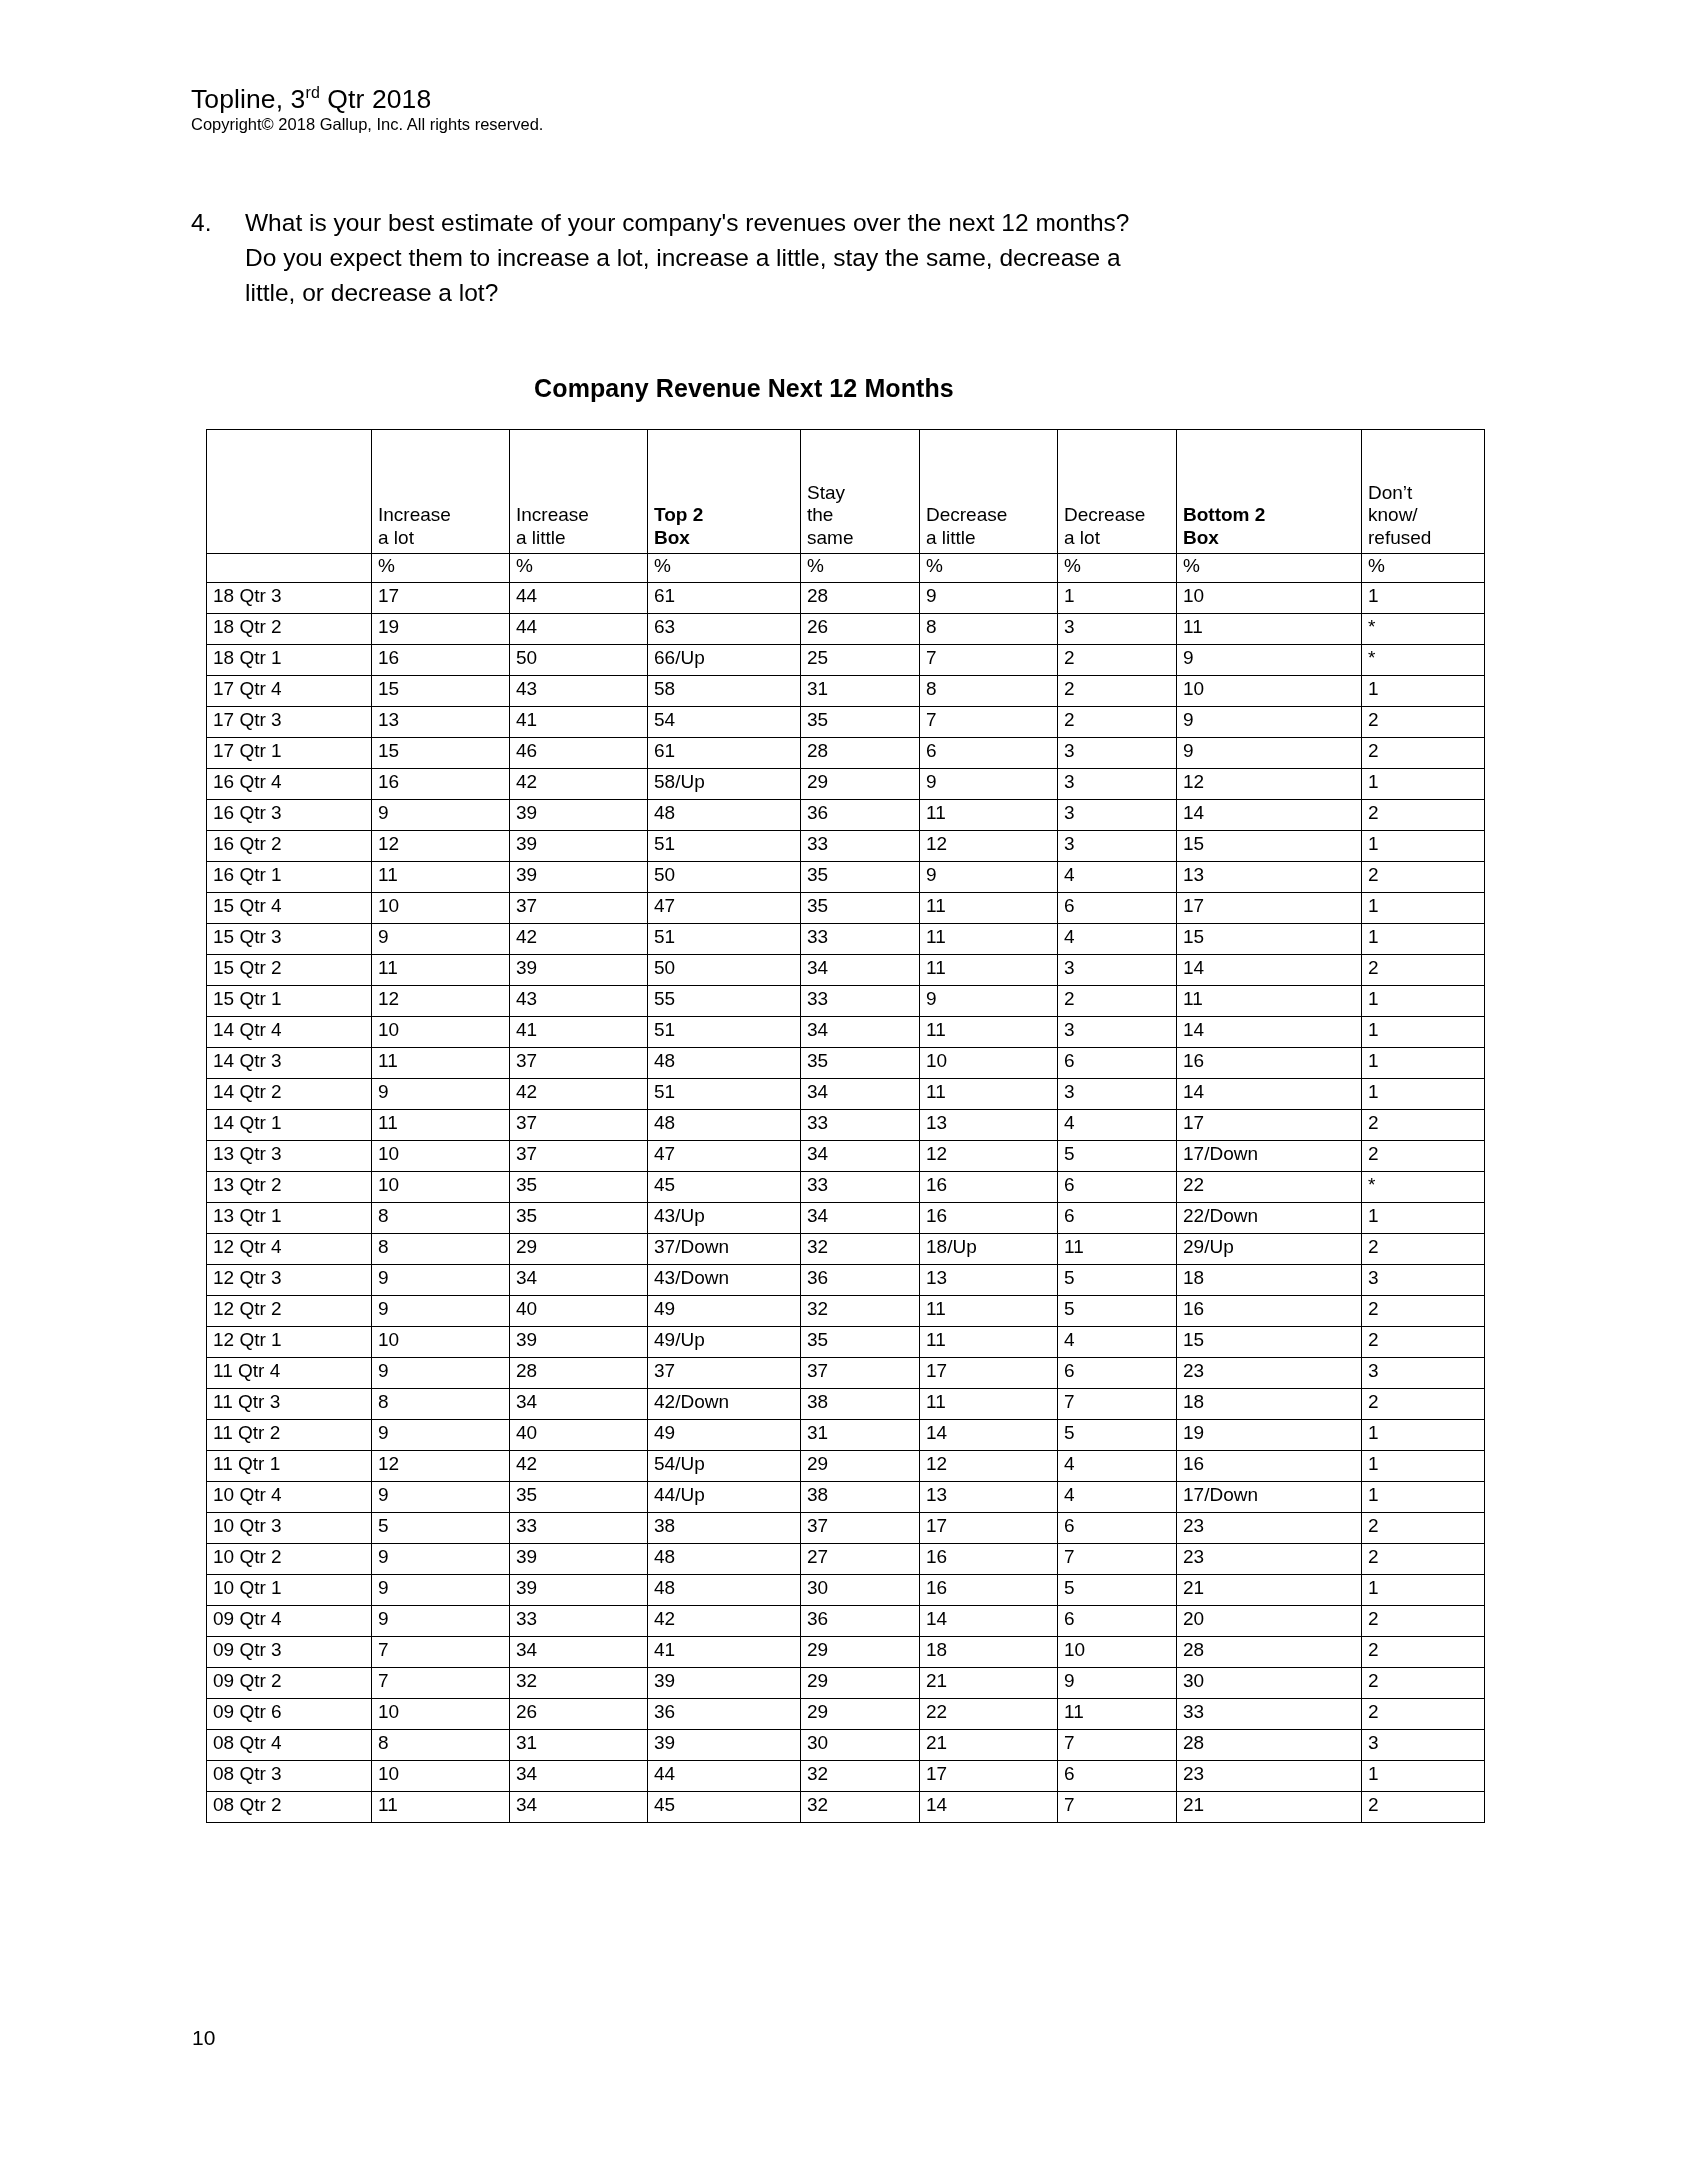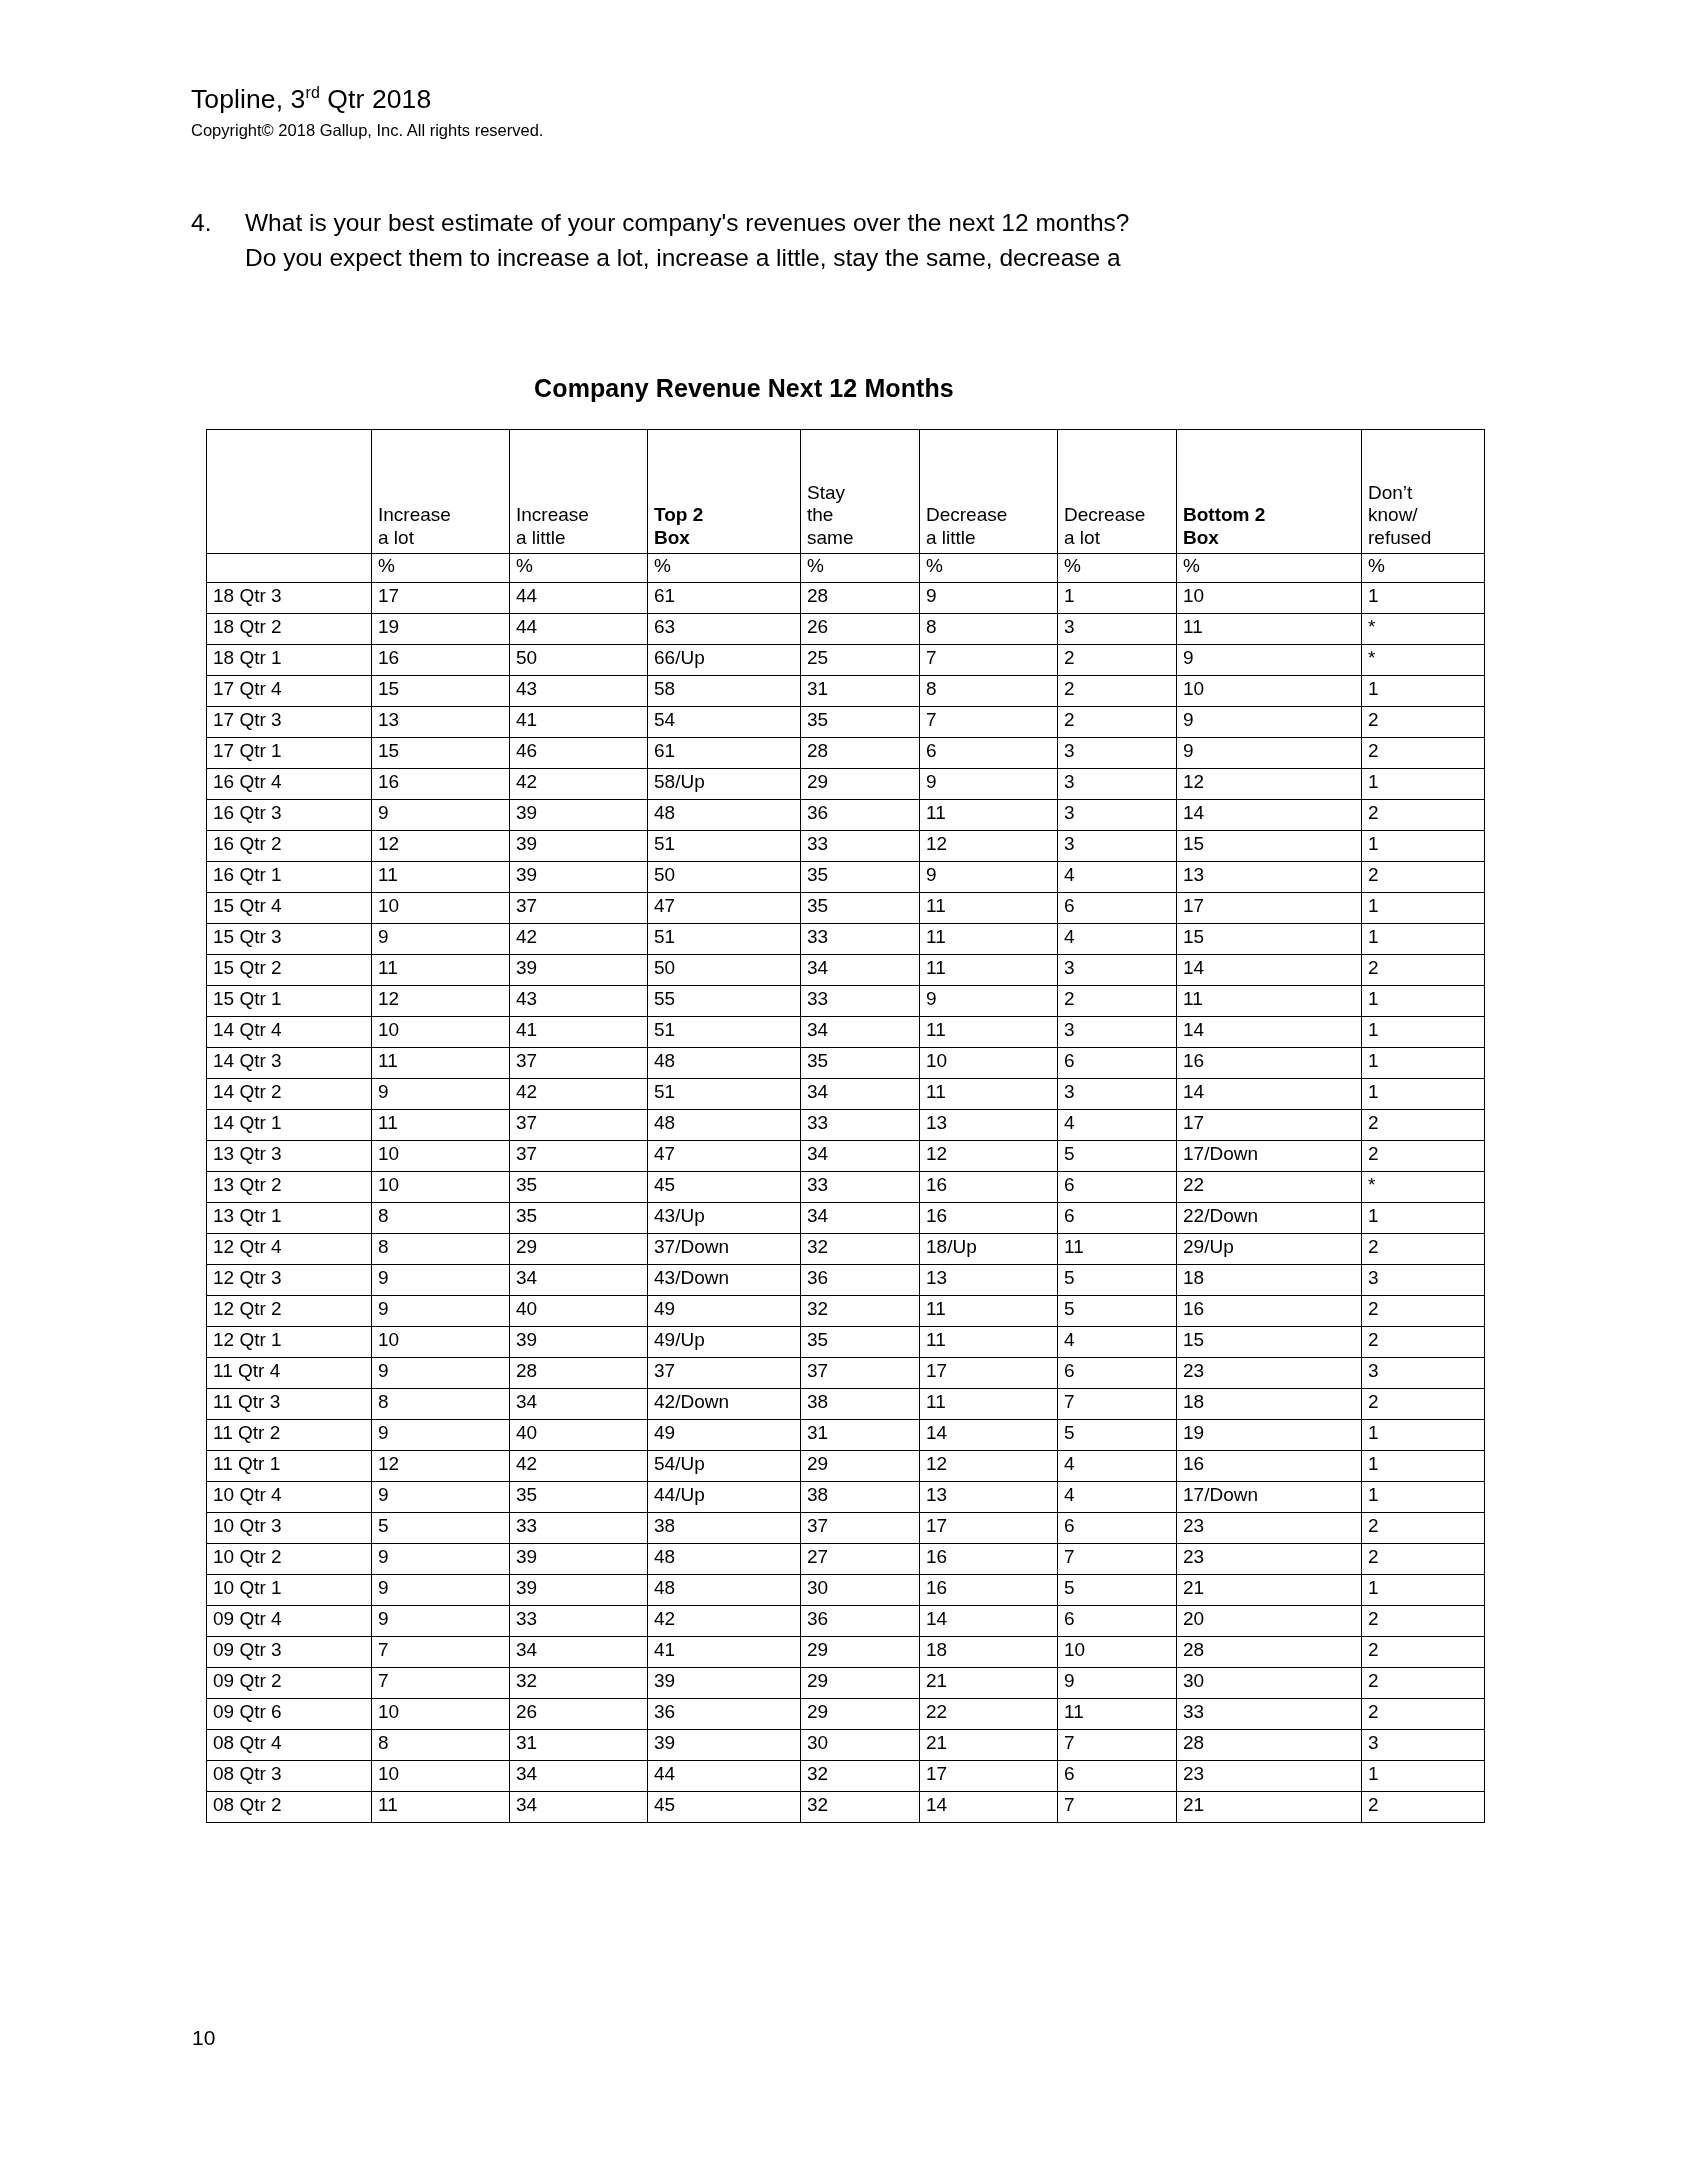--- a/index.html
+++ b/index.html
@@ -38,21 +38,21 @@
     white-space: nowrap;
   }
   .doc-title sup {
     font-size: 16px;
     vertical-align: super;
     line-height: 0;
   }
   .doc-copyright {
     font-size: 16.5px;
     line-height: 1.15;
-    margin-top: 6px;
+    margin-top: 0;
     white-space: nowrap;
   }
 
   
   .question {
     position: absolute;
     left: 191px;
     top: 206px;
     width: 1270px;
     display: flex;
@@ -154,20 +154,21 @@
   <div class="doc-header">
     <div class="doc-title"><span>Topline, 3</span><sup>rd</sup><span> Qtr 2018</span></div>
     <div class="doc-copyright">Copyright© 2018 Gallup, Inc. All rights reserved.</div>
   </div>
 
   <div class="question">
     <div class="q-num">4.</div>
     <div class="q-text">
       <span class="ln">What is your best estimate of your company's revenues over the next 12 months?</span>
       <span class="ln">Do you expect them to increase a lot, increase a little, stay the same, decrease a</span>
+      <span class="ln">little, or decrease a lot?</span>
     </div>
   </div>
 
   <div class="table-title">Company Revenue Next 12 Months</div>
 
   <div class="table-wrap">
     <table class="topline">
       <colgroup>
         <col class="c-label">
           <col class="c-ial">

